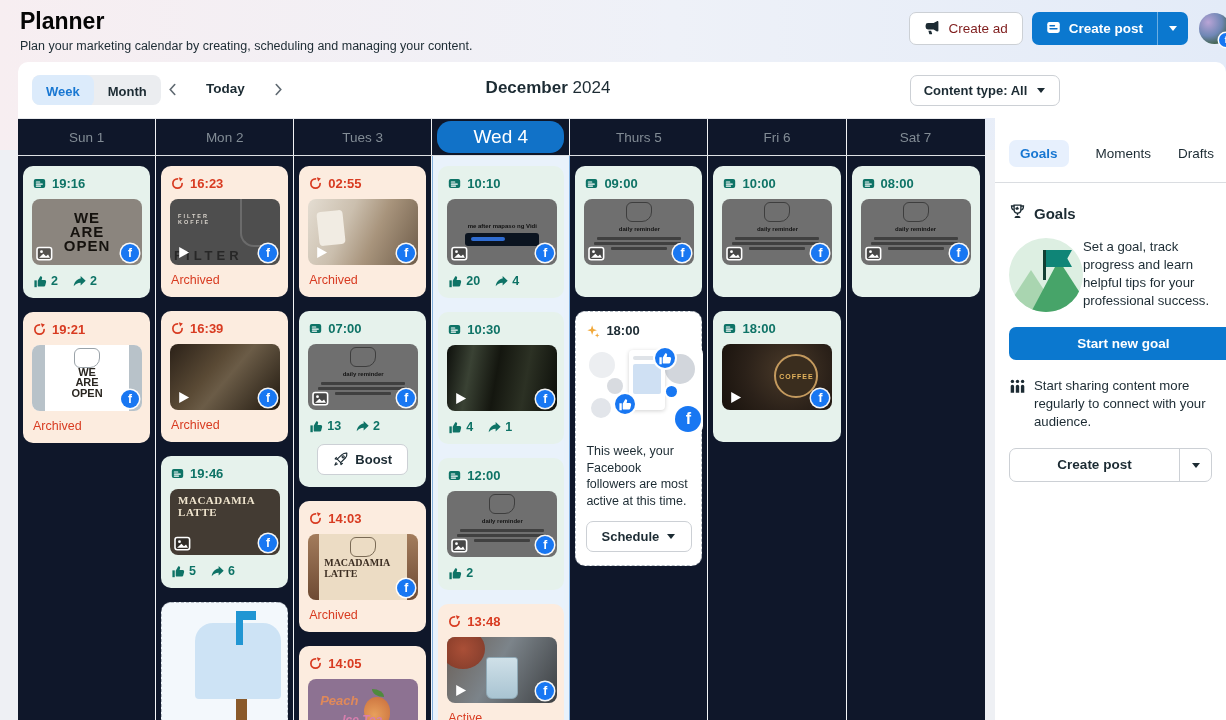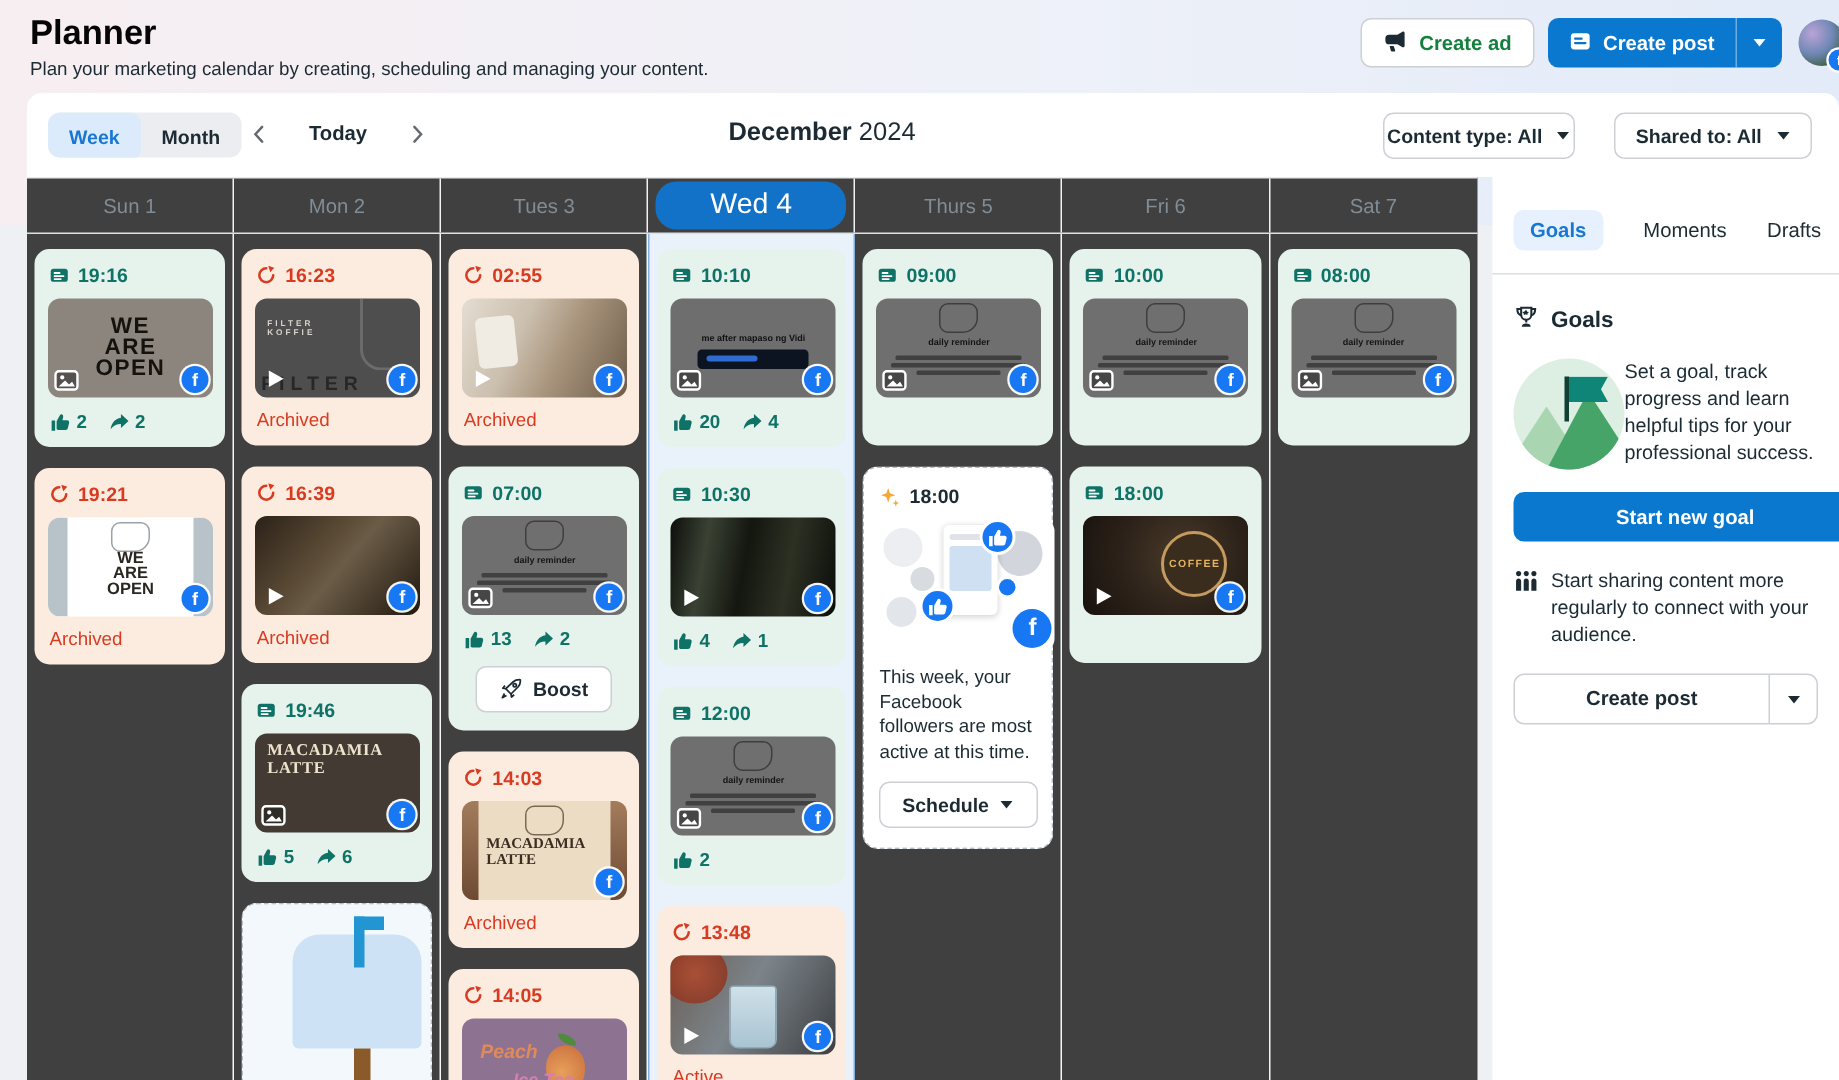--- a/index.html
+++ b/index.html
@@ -18,21 +18,21 @@
   
   .page-header { position:absolute; left:20px; top:8px; z-index:2; }
   .page-title { font-size:23px; font-weight:700; color:#050505; }
   .page-subtitle { font-size:12.5px; color:#1c2b33; margin-top:4px; }
 
   .hdr-actions { position:absolute; top:12px; right:0; z-index:2; display:flex; align-items:center; }
   .btn { font-family:inherit; cursor:pointer; }
   .btn-create-ad {
     display:flex; align-items:center; gap:8px; height:33px; padding:4px 14px;
     background:#fff; border:1px solid #ccd0d5; border-radius:7px;
-    font-size:13.5px; font-weight:700; color:#15803d;
+    font-size:13.5px; font-weight:400; color:#7f1d1d;
   }
   .btn-create-post {
     display:flex; align-items:stretch; height:33px; margin-left:9px;
     background:#0b78cf; border:none; border-radius:7px; overflow:hidden;
     color:#fff; font-size:13.5px; font-weight:600;
   }
   .cp-main { display:flex; align-items:center; gap:8px; padding:0 14px; }
   .cp-caret { display:flex; align-items:center; padding:0 10px; border-left:1px solid rgba(255,255,255,.4); }
   .avatar-wrap { position:relative; width:31px; height:31px; margin-left:11px; margin-right:-4px; }
   .avatar {
@@ -56,25 +56,25 @@
   .chev { position:absolute; top:21px; background:none; border:none; padding:0; line-height:0; }
   .chev.left { left:150px; }
   .chev.right { left:256px; }
   .today-btn { position:absolute; left:188px; top:19px; background:none; border:none; font-size:13.5px; font-weight:600; color:#1c2b33; }
   .cal-title { position:absolute; left:440px; top:16px; width:180px; text-align:center; font-size:17px; color:#1c2b33; }
   .cal-title b { font-weight:700; }
   .filter-btn {
     position:absolute; top:13px; height:31px; display:flex; align-items:center; justify-content:center; gap:9px;
     background:#fff; border:1px solid #ccd0d5; border-radius:7px; font-size:13px; font-weight:600; color:#1c2b33;
   }
-  .filter-content { right:176px; width:128px; }
+  .filter-content { right:166px; width:150px; }
   .filter-shared { right:18px; width:132px; }
 
   
-  .calendar { position:absolute; left:18px; top:118px; width:967px; height:602px; background:#404040; z-index:1; border-top:1px solid #e8eaed; }
+  .calendar { position:absolute; left:18px; top:118px; width:967px; height:602px; background:#0f172a; z-index:1; border-top:1px solid #e8eaed; }
   .day-heads { display:flex; height:37px; border-bottom:1px solid #dde0e4; }
   .day-head { width:138.1px; display:flex; align-items:center; justify-content:center; font-size:13.5px; color:#828c95; border-right:1px solid #f1f2f4; }
   .day-head:last-child { border-right:none; }
   .day-pill { display:block; width:127px; text-align:center; background:#1172c8; color:#fff; font-weight:400; border-radius:14px; padding:5px 0; font-size:19px; }
   .day-cols { display:flex; height:564px; overflow:hidden; }
   .day-col { width:138.1px; padding:10px 5px 0; border-right:1px solid #f4f5f7; }
   .day-col:last-child { border-right:none; }
   .day-col.active { background:#e9f2fb; border-left:1px solid #83b0dd; border-right:1px solid #83b0dd; }
 
   
@@ -245,26 +245,20 @@
   <button class="chev right btn"><svg width="9" height="13" viewBox="0 0 10 14" fill="none" stroke="#606a72" stroke-width="1.8" stroke-linecap="round">
         <path d="M2.5 1.5 7.5 7l-5 5.5"></path>
       </svg></button>
   <div class="cal-title"><b>December</b> <span>2024</span></div>
   <button class="filter-btn filter-content btn">
     <span>Content type: All</span>
     <span><svg width="10" height="10" viewBox="0 0 10 10">
           <path d="M1 3h8L5 8z" fill="#1c2b33"></path>
         </svg></span>
   </button>
-  <button class="filter-btn filter-shared btn">
-    <span>Shared to: All</span>
-    <span><svg width="10" height="10" viewBox="0 0 10 10">
-          <path d="M1 3h8L5 8z" fill="#1c2b33"></path>
-        </svg></span>
-  </button>
 </div>
 
 <div class="calendar">
   <div class="day-heads" id="day-heads">
       <div class="day-head">
         <span>Sun 1</span>
       </div>
       <div class="day-head">
         <span>Mon 2</span>
       </div>

